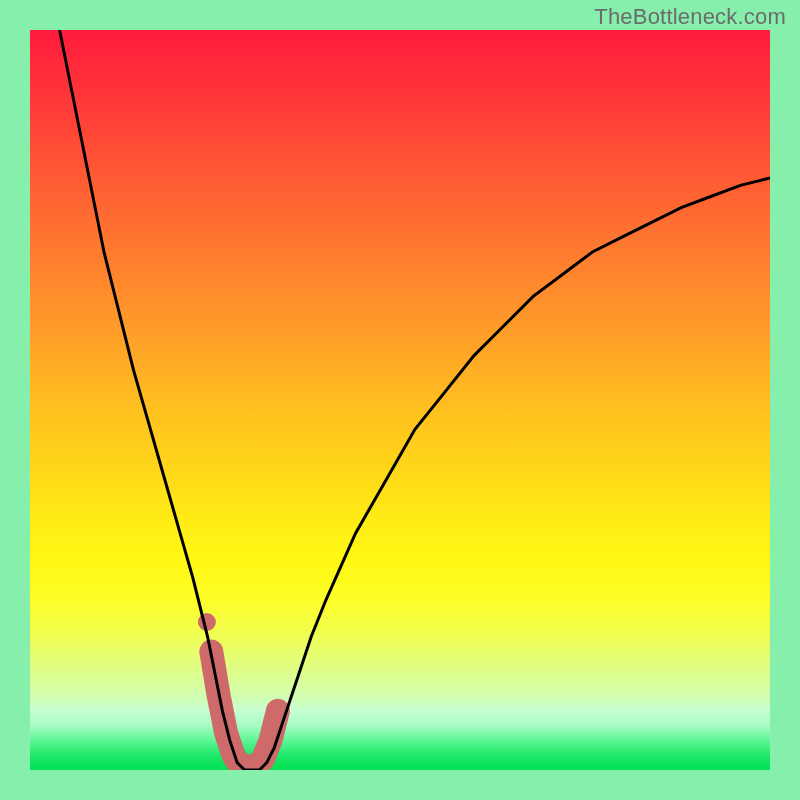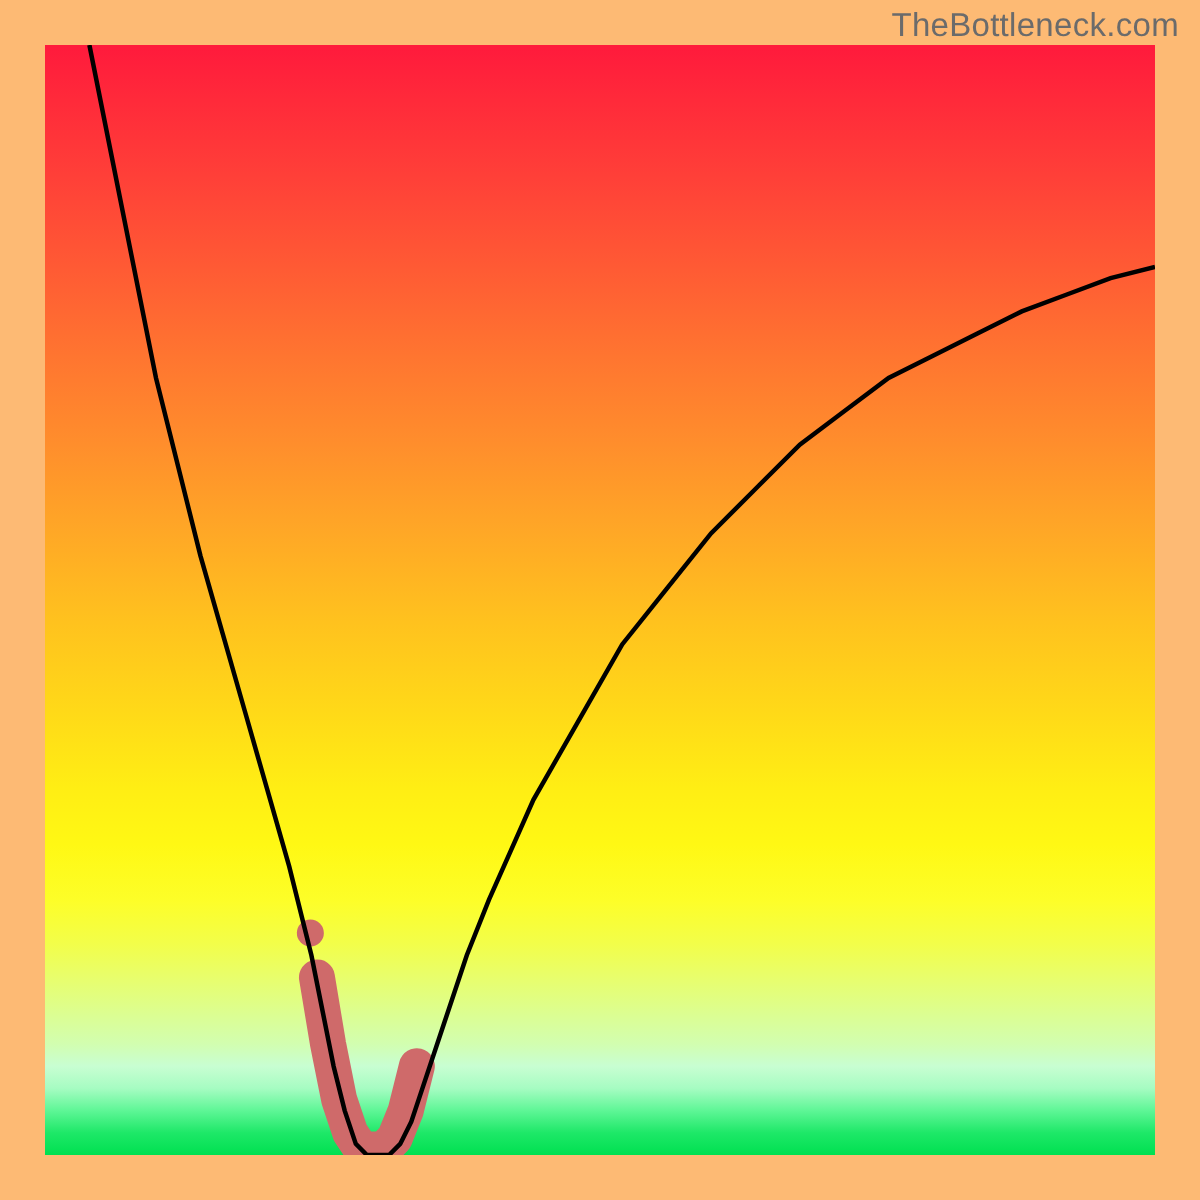--- a/index.html
+++ b/index.html
@@ -10,21 +10,21 @@
     background: #000;
     overflow: hidden;
     font-family: Arial, Helvetica, sans-serif;
   }
   .frame {
     position: absolute;
     top: 0;
     left: 0;
     width: 800px;
     height: 800px;
-    background: #fdba74;
+    background: #86efac;
   }
   .plot-area {
     position: absolute;
     top: 30px;
     left: 30px;
     width: 740px;
     height: 740px;
     overflow: hidden;
   }
   .gradient {

